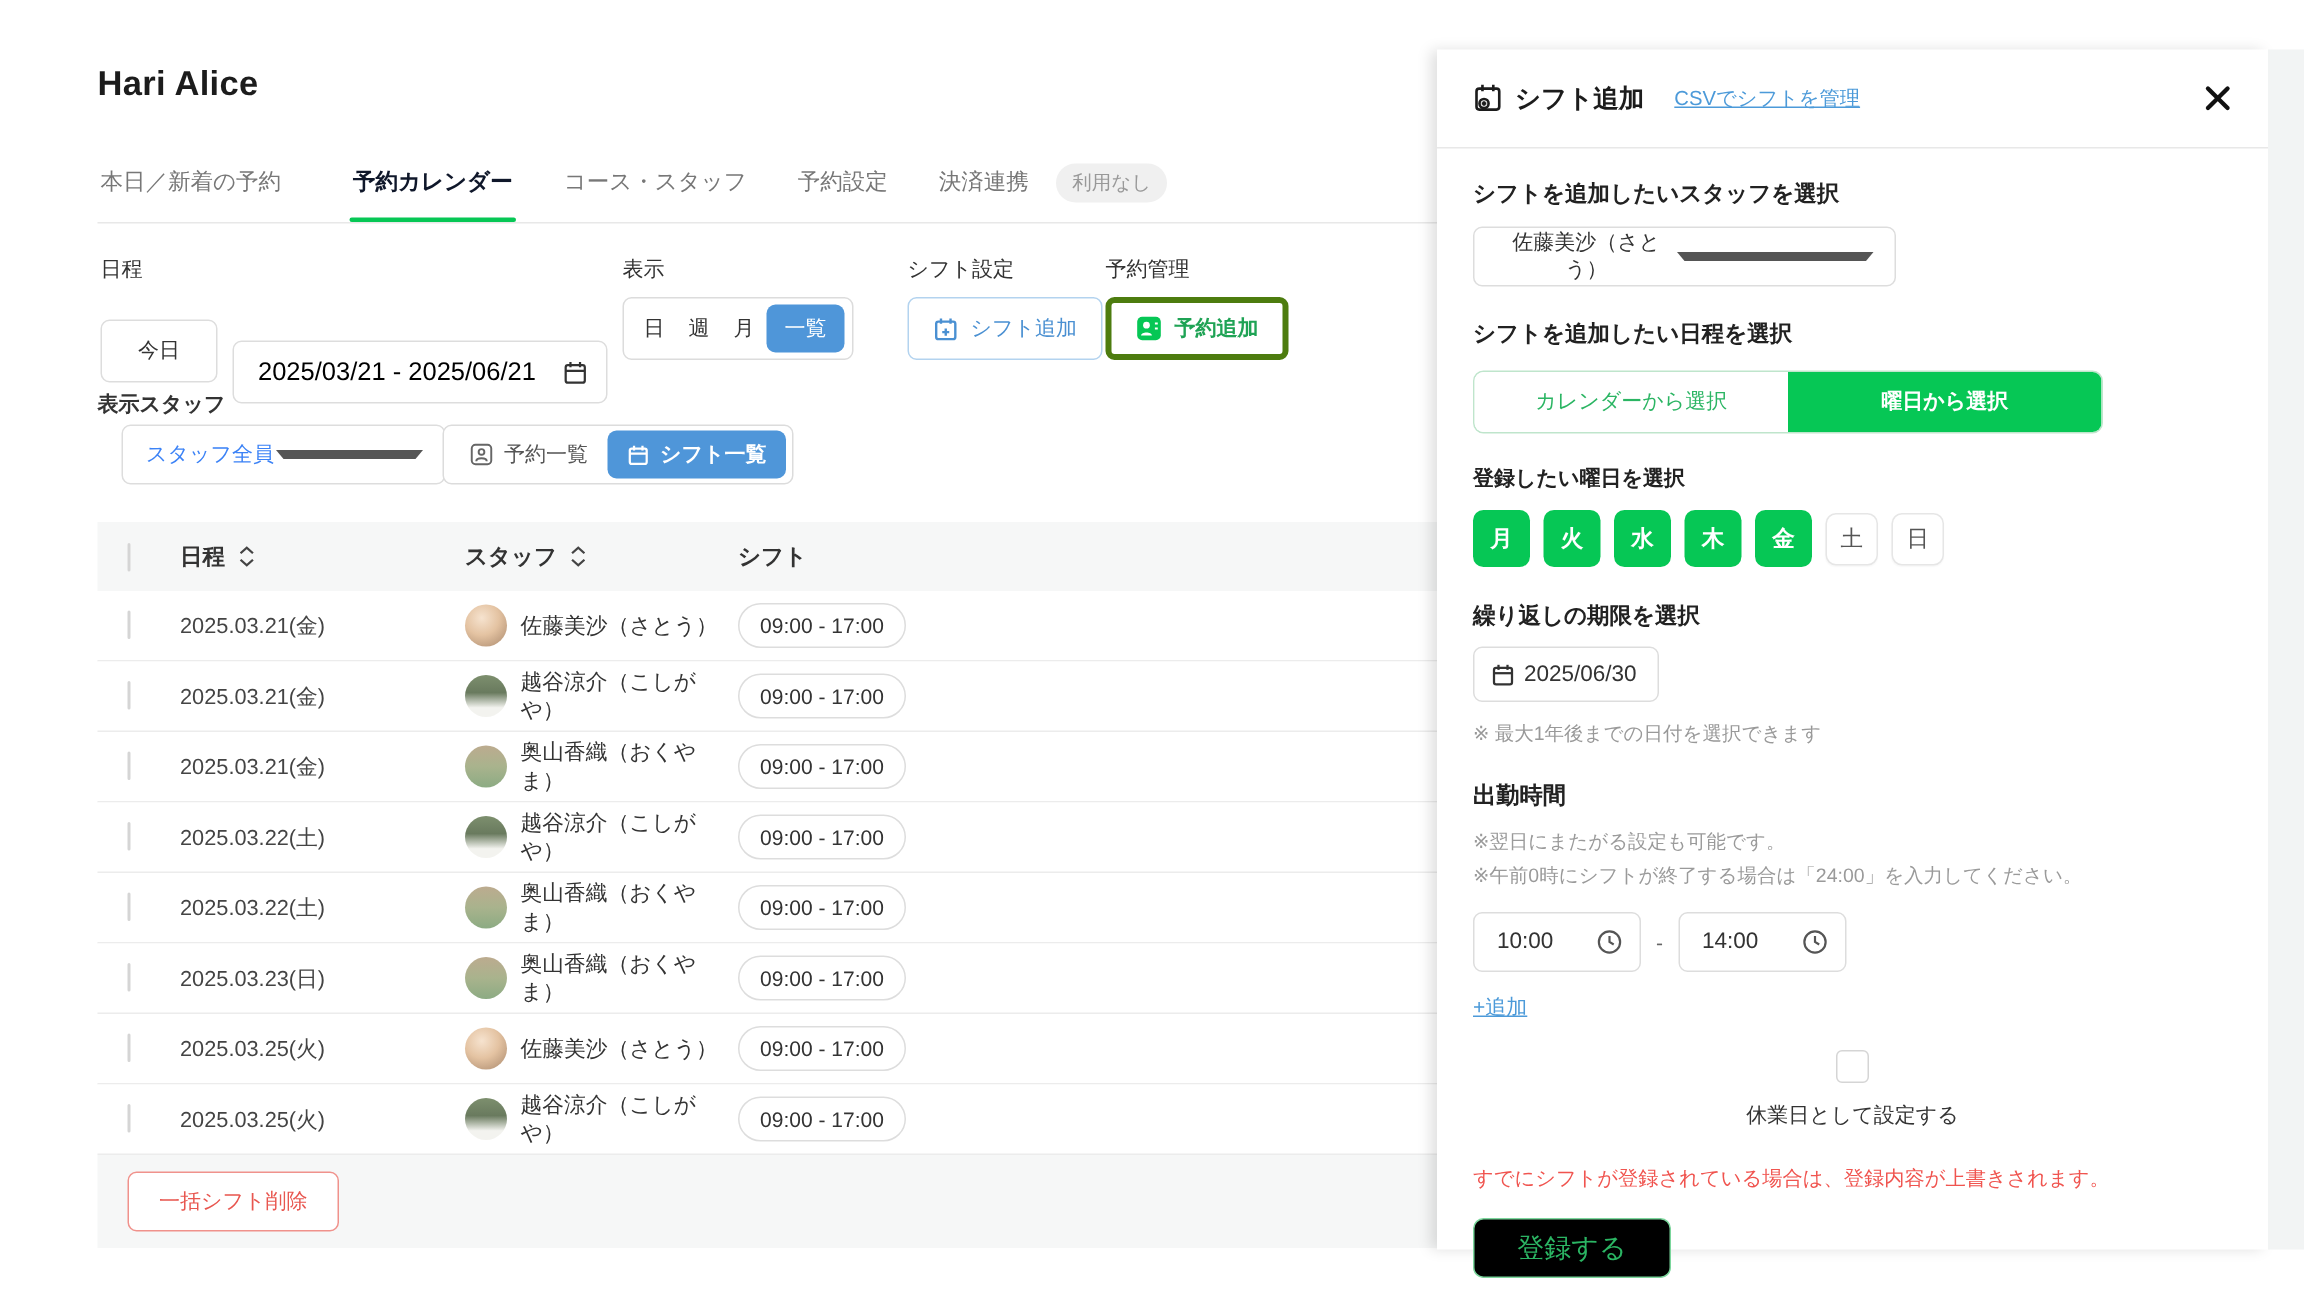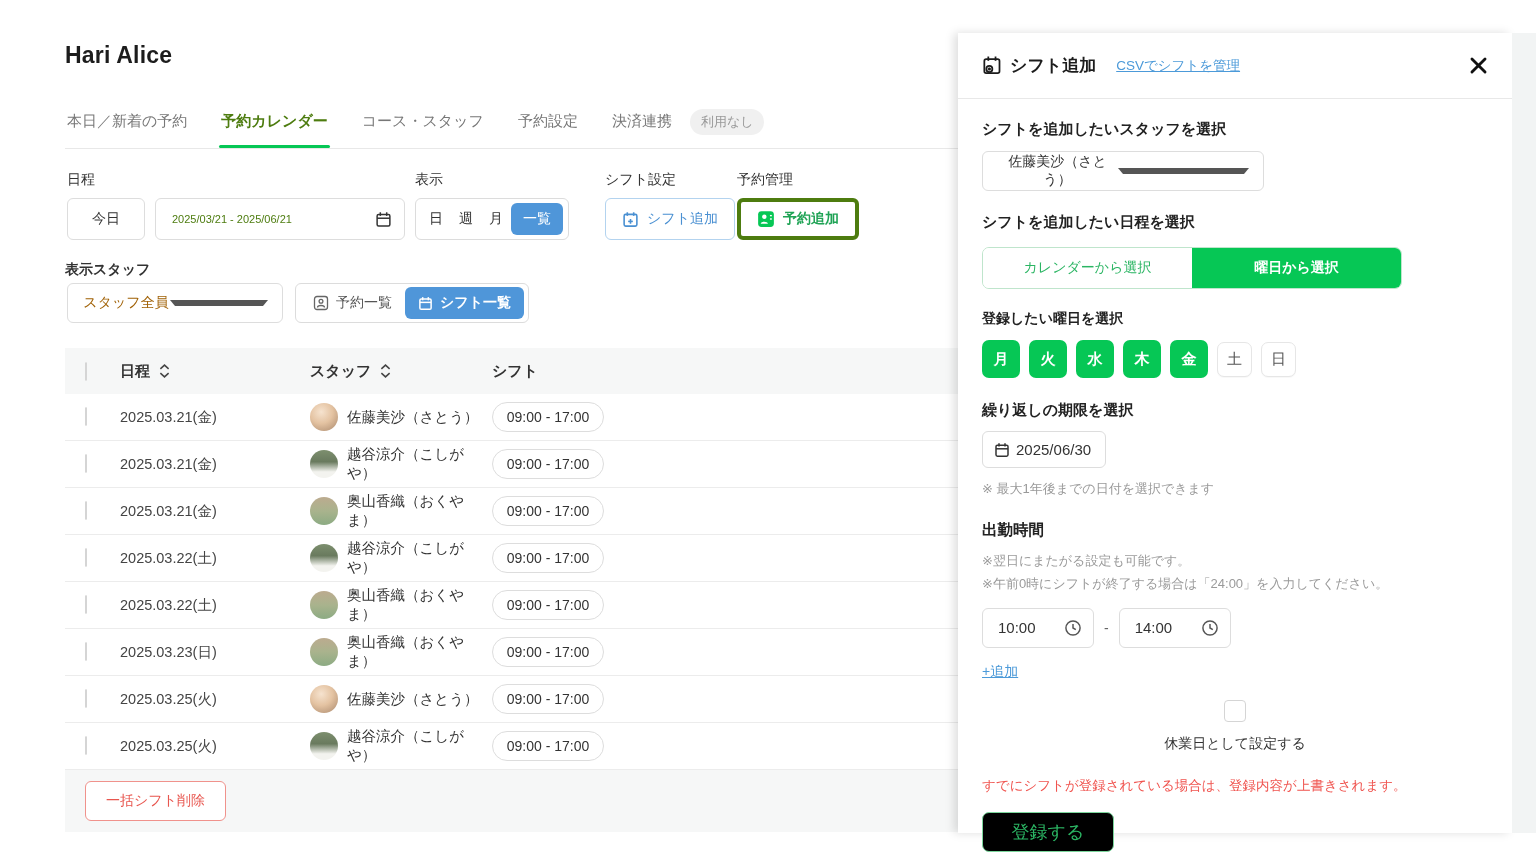--- a/index.html
+++ b/index.html
@@ -7,55 +7,55 @@
     font-family:"Liberation Sans","DejaVu Sans",sans-serif; color:#333; }
   .app { position:relative; width:1536px; height:864px; }
 
   
   .main { position:absolute; left:65px; top:42px; width:893px; }
   .page-title { font-size:23px; font-weight:bold; color:#1c1c1c; letter-spacing:.2px; }
 
   .tabs { display:flex; align-items:center; gap:30px; margin-top:40px;
     border-bottom:1px solid #e8e8e8; }
   .tab { position:relative; font-size:15px; color:#777; padding:0 2px 15px; cursor:pointer; white-space:nowrap; }
-  .tab.active { color:#4d7c0f; font-weight:bold; }
+  .tab.active { color:#0f172a; font-weight:bold;margin-left:14px; }
   .tab.active::after { content:""; position:absolute; left:0; right:0; bottom:-2px;
     height:3px; background:#06c755; border-radius:2px; }
   .tab-badge { background:#f0f0f0; color:#999; font-size:13px; border-radius:13px;
     padding:4px 11px; margin-left:-14px; margin-bottom:13px; }
 
   .ctl-label { font-size:14px; color:#333; margin-bottom:9px; }
   .ctl-label.bold { font-weight:bold; }
 
   .controls { position:relative; margin-top:22px; height:70px; }
   .grp { position:absolute; top:0; }
   .grp-date  { left:2px; }  .grp-view { left:350px; }
   .grp-shift { left:540px; } .grp-book { left:672px; }
   .grp .row { display:flex; align-items:center; gap:10px; }
 
   .btn-today { width:78px; height:42px; background:#fff; border:1px solid #ddd;
     border-radius:6px; font-size:14px; color:#333; display:flex; align-items:center; justify-content:center; cursor:pointer; }
   .range-box { width:250px; height:42px; background:#fff; border:1px solid #ddd; border-radius:6px;
     display:flex; align-items:center; justify-content:space-between; padding:0 12px 0 16px;
-    font-size:11px; color:#4d7c0f; cursor:pointer; }
+    font-size:17px; color:#000000; cursor:pointer;margin-top:29px; }
 
   .seg { display:flex; align-items:center; height:42px; border:1px solid #dcdcdc; border-radius:6px;
     padding:0 5px; background:#fff; }
   .seg .seg-it { font-size:14px; color:#333; padding:0 8px; cursor:pointer; }
   .seg .seg-on { background:#4f96d9; color:#fff; border-radius:6px; padding:7px 12px; font-size:14px; cursor:pointer; }
 
   .btn-outline { height:42px; display:inline-flex; align-items:center; gap:8px; background:#fff;
     border-radius:6px; padding:0 16px; font-size:14px; cursor:pointer; }
   .btn-shiftadd { border:1px solid #b3d3ef; color:#4a90d2; }
   .btn-bookadd  { border:4px solid #4d7c0f; color:#1fa355; font-weight:bold; }
 
   .staff-row { position:relative; margin-top:20px; height:62px; }
-  .staff-select { position:absolute; left:2px; top:22px; width:216px; height:40px; background:#fff;
+  .staff-select { position:absolute; left:16px; top:22px; width:216px; height:40px; background:#fff;
     border:1px solid #ddd; border-radius:6px; display:flex; align-items:center; padding:0 14px;
-    font-size:14px; color:#a16207; cursor:pointer; }
+    font-size:14px; color:#3b82f6; cursor:pointer; }
   .staff-select span { flex:1; text-align:center; }
   .list-toggle { position:absolute; left:230px; top:22px; height:40px; border:1px solid #dcdcdc;
     border-radius:6px; background:#fff; display:flex; align-items:center; padding:0 4px; }
   .lt-item { display:flex; align-items:center; gap:7px; font-size:14px; color:#555; padding:0 13px; cursor:pointer; }
   .lt-on { background:#4f96d9; color:#fff; border-radius:6px; padding:7px 13px; font-weight:bold;align-items:center; }
 
   .caret-down { width:0; height:0; border-left:5px solid transparent; border-right:5px solid transparent;
     border-top:6px solid #555; }
 
   

